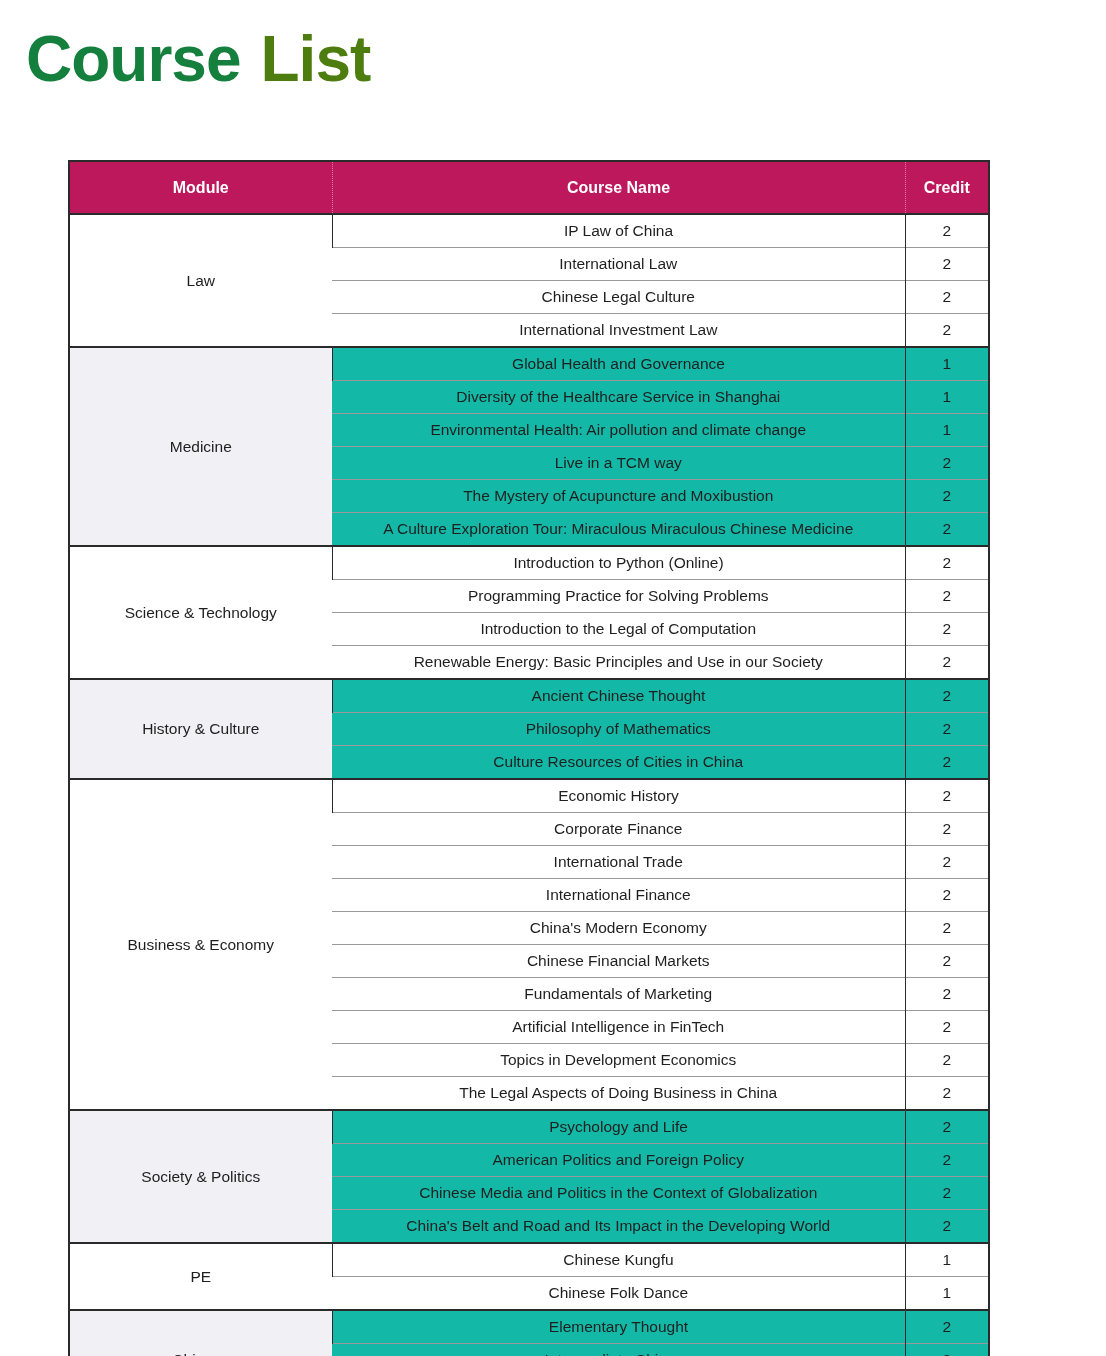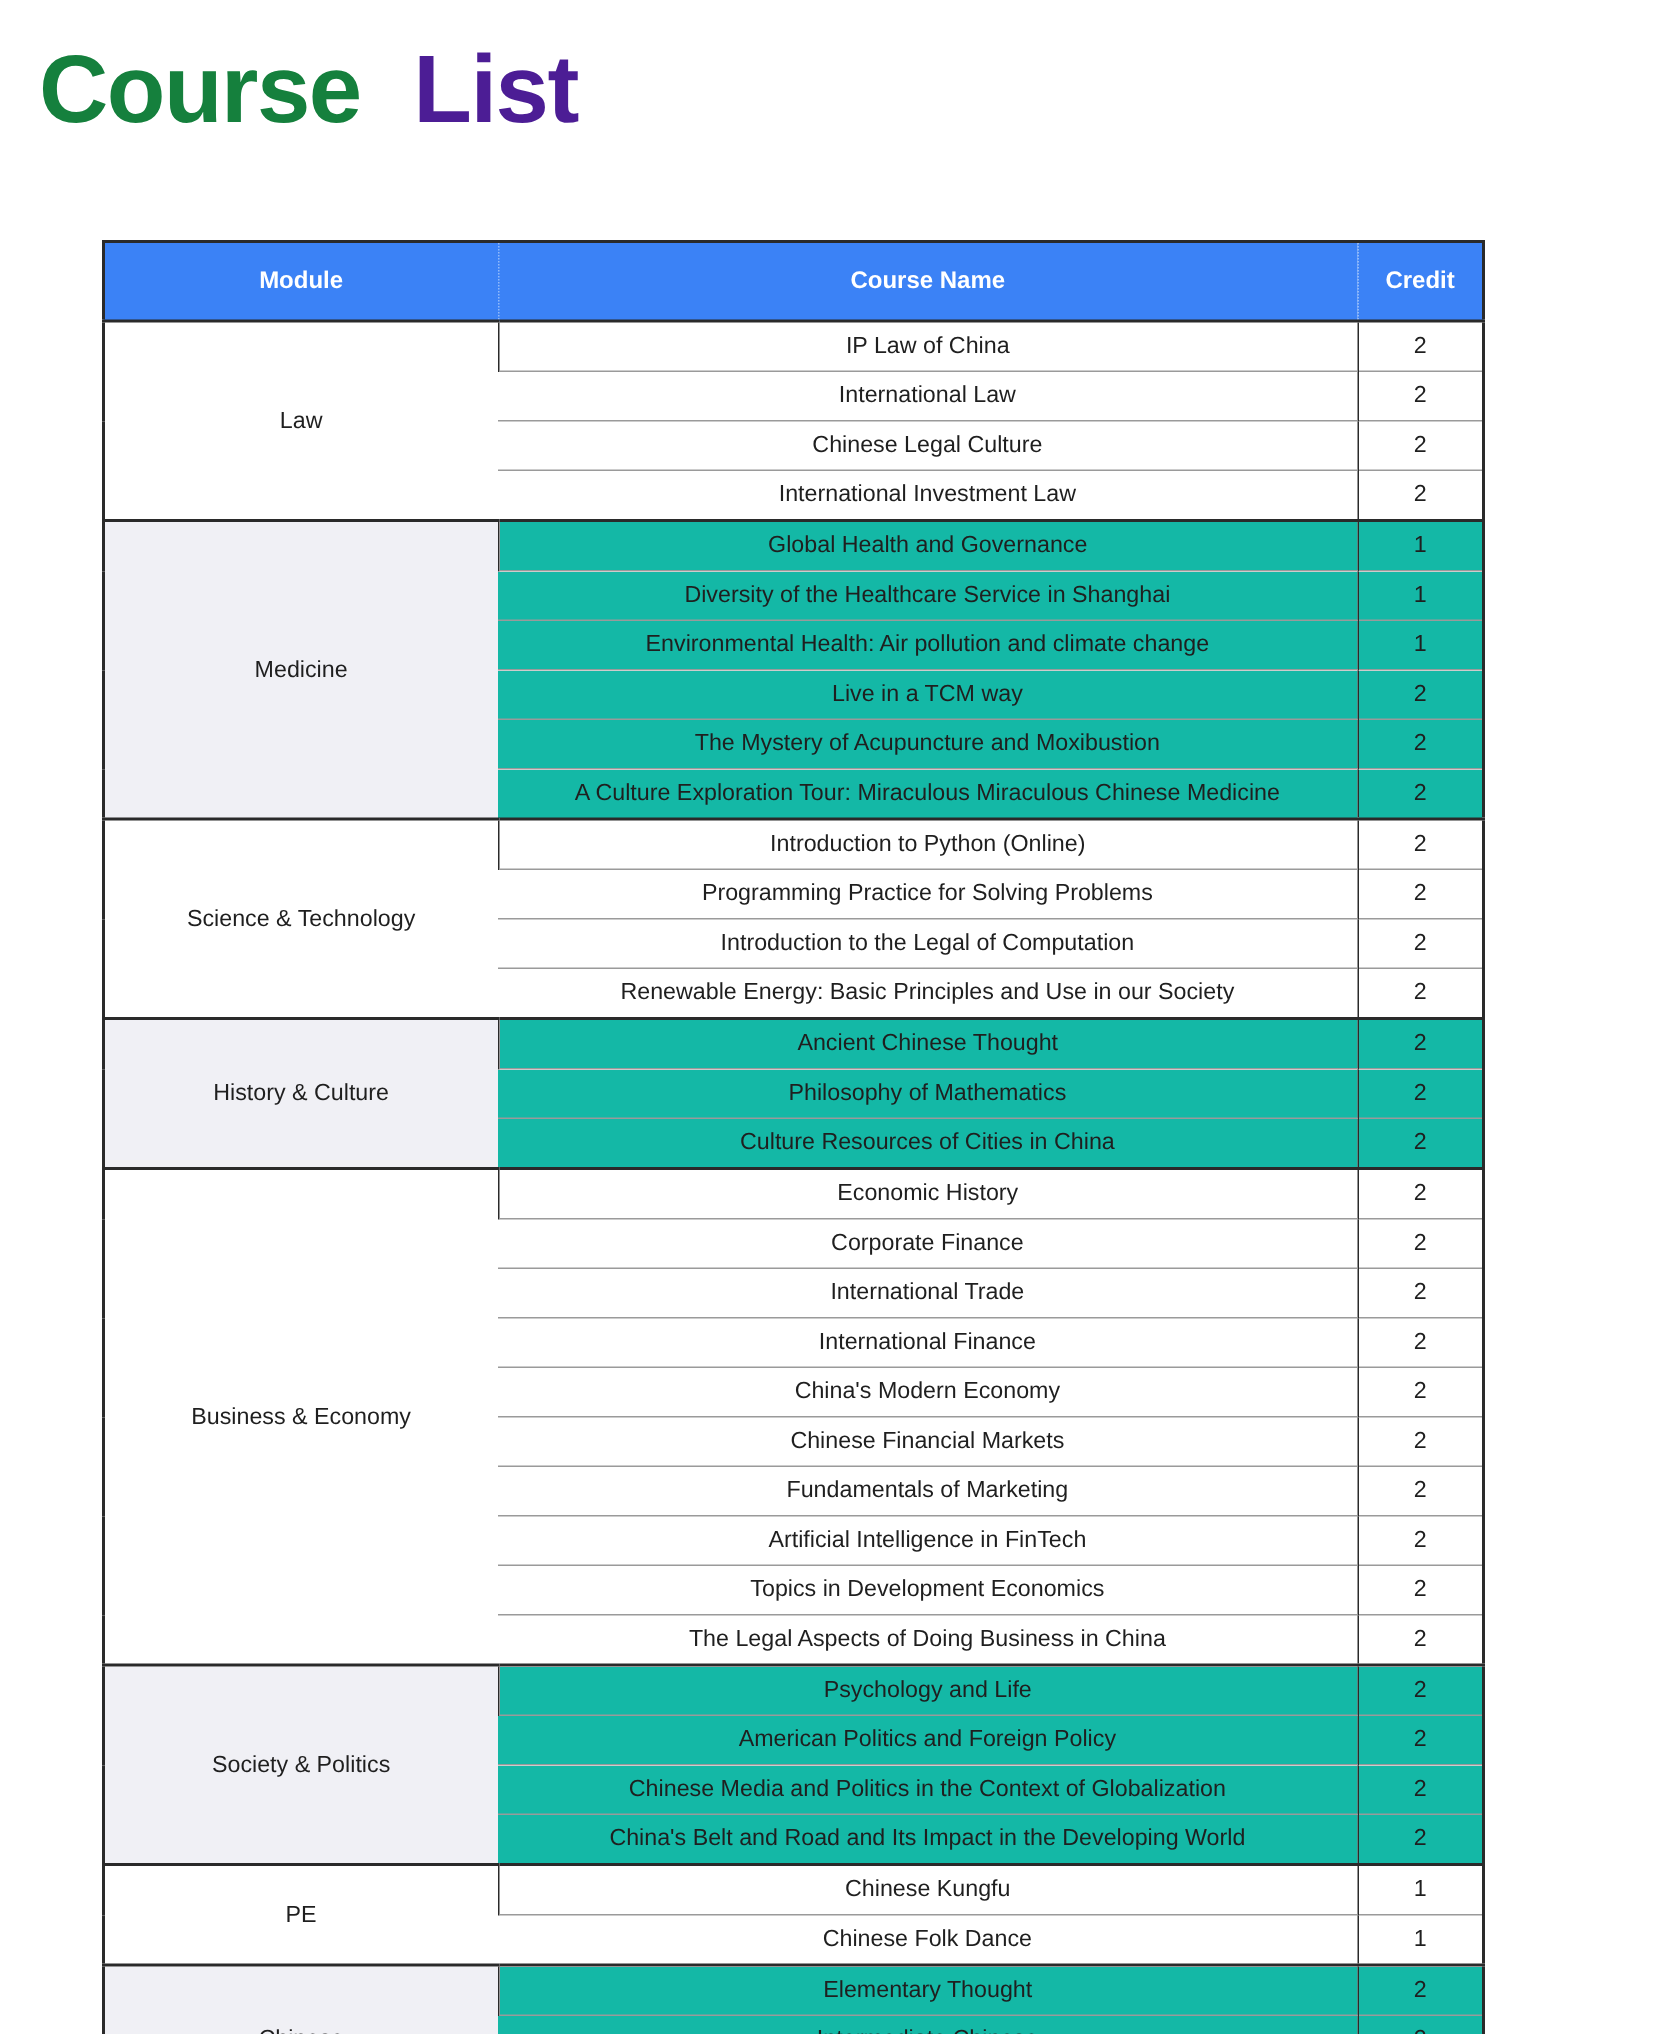--- a/index.html
+++ b/index.html
@@ -20,21 +20,21 @@
   .title {
     position: absolute;
     left: 26px;
     top: 22px;
     font-size: 64px;
     font-weight: 900;
     letter-spacing: -1px;
     white-space: nowrap;
   }
   .title .t-black { color: #15803d; }
-  .title .t-blue  { color: #4c1d95; margin-left: 35px; }
+  .title .t-blue  { color: #4d7c0f; margin-left: 20px; }
 
   
   .note-box {
     position: absolute;
     left: 443px;
     top: 36px;
     width: 597px;
     height: 64px;
     background: #b5cb35;
     box-sizing: border-box;
@@ -64,21 +64,21 @@
     left: 68px;
     top: 160px;
   }
   table.course-table {
     border-collapse: collapse;
     table-layout: fixed;
     width: 920px;
     border: 2px solid #2a2a2a;
   }
   .course-table th {
-    background: #3b82f6;
+    background: #be185d;
     color: #ffffff;
     font-size: 16px;
     font-weight: bold;
     height: 27px;
     padding: 12px;
     border-left: 1px dotted rgba(255,255,255,0.45);
     border-bottom: 2px solid #2a2a2a;
   }
   .course-table th:first-child { border-left: none; }
   .course-table td {

